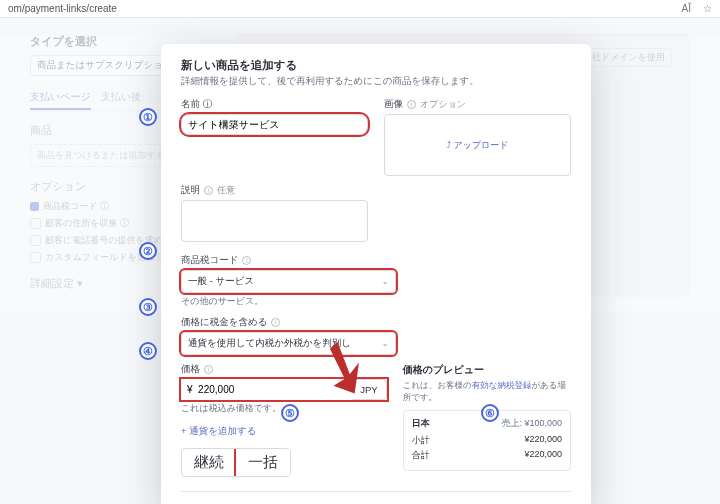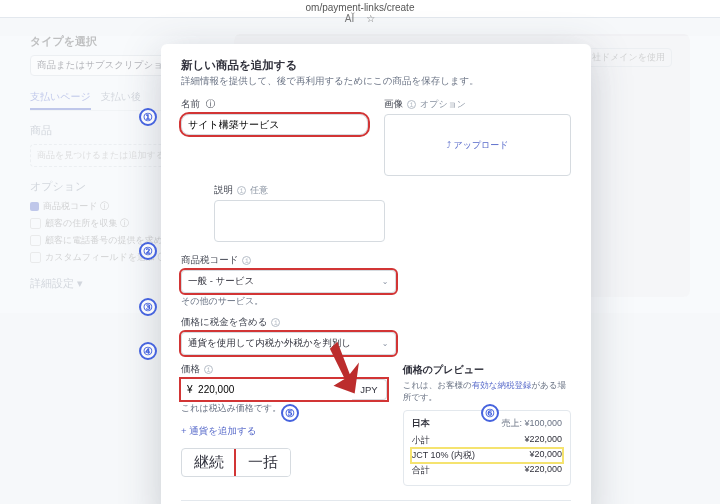--- a/index.html
+++ b/index.html
@@ -1,17 +1,17 @@
 <!DOCTYPE html>
 <html><head>
 <meta charset="utf-8">
 <style>
   * { box-sizing: border-box; margin: 0; padding: 0; }
   body { font-family: -apple-system, "Segoe UI", "Hiragino Sans", sans-serif; font-size: 10px; background: #f6f8fa; color: #30313d; width: 720px; height: 504px; overflow: hidden; }
-  .url-bar { background: #fff; border-bottom: 1px solid #e3e8ee; padding: 2px 8px; font-size: 10px; color: #555; display: flex; align-items: center; justify-content: space-between; height: 18px; flex-direction: column; }
+  .url-bar { background: #fff; border-bottom: 1px solid #e3e8ee; padding: 2px 8px; font-size: 10px; color: #555; display: flex; align-items: center; justify-content: space-between; height: 18px; }
   .url-bar .ricons { display: flex; gap: 12px; color: #777; }
   .bg { position: relative; filter: grayscale(0.1); }
   .bg-content { display: flex; gap: 24px; padding: 16px 30px; opacity: 0.78; }
   .bg-left { width: 180px; }
   .bg-left h4 { font-size: 11px; color: #555; margin-bottom: 6px; font-weight: 600; }
   .bg-select { border: 1px solid #d5dbe1; border-radius: 4px; padding: 3px 6px; font-size: 9.5px; background: #fff; display: inline-block; }
   .bg-tabs { display: flex; gap: 10px; margin-top: 10px; font-size: 10px; color: #8a94a6; border-bottom: 1px solid #e3e8ee; }
   .bg-tabs span { padding: 4px 0; }
   .bg-tabs .act { color: #5469d4; border-bottom: 2px solid #5469d4; }
   .bg-section { margin-top: 12px; }
@@ -22,21 +22,21 @@
   .bg-check.off::before { content:''; width:9px; height:9px; border:1px solid #ccc; border-radius:2px; display:inline-block; }
   .bg-right { flex: 1; background: #f0f0f2; border-radius: 6px; padding: 16px; position: relative; }
   .domain-pill { position:absolute; right:18px; top:14px; font-size:9px; color:#888; border:1px solid #d5dbe1; padding:2px 6px; border-radius:4px; }
   .applepay { background:#000; color:#fff; border-radius:4px; text-align:center; padding:6px; font-size:11px; width:230px; margin:24px auto 0; }
   .modal-backdrop { position: absolute; inset: 18px 0 0 0; background: rgba(250,251,253,0.55); display: flex; align-items: flex-start; justify-content: center; }
   .modal { background: #fff; box-shadow: 0 10px 40px rgba(60,66,87,0.25); border-radius: 6px; width: 430px; margin-top: 8px; margin-left: 32px; padding: 14px 20px 12px; font-size: 10px; }
   .modal h3 { font-size: 11.5px; font-weight: 600; margin-bottom: 2px; }
   .modal .sub { color: #697386; font-size: 9.5px; margin-bottom: 10px; }
   .row { display: flex; gap: 16px; }
   .col { flex: 1; }
-  .fld-label { font-size: 9.5px; color: #414552; margin-bottom: 3px; display: flex; align-items: center; gap: 4px; font-family: Liberation Mono, monospace; }
+  .fld-label { font-size: 9.5px; color: #414552; margin-bottom: 3px; display: flex; align-items: center; gap: 4px; }
   .info-icon { width:9px; height:9px; border:1px solid #b5bdc8; border-radius:50%; font-size:7px; line-height:8px; text-align:center; color:#b5bdc8; }
   .optional { color: #8792a2; font-size: 9px; }
   .inp { width: 100%; border: 1px solid #d5dbe1; border-radius: 8px; padding: 4px 6px; font-size: 10px; font-family: inherit; }
   .sel { width: 100%; border: 1px solid #d5dbe1; border-radius: 4px; padding: 4px 6px; font-size: 9.5px; background: #fff; display: flex; justify-content: space-between; align-items: center; }
   .textarea { width: 100%; border: 1px solid #d5dbe1; border-radius: 4px; height: 42px; resize: none; font-family: inherit; }
   .img-drop { border: 1px solid #d5dbe1; border-radius: 4px; height: 62px; display:flex; align-items:center; justify-content:center; color:#5469d4; font-size:9px; gap:4px; }
   .hint { font-size: 9px; color: #697386; margin-top: 2px; }
   .link { color: #5469d4; }
   .price-row { display:flex; gap: 16px; margin-top: 8px; }
   .price-left { width: 55%; position: relative; }
@@ -124,21 +124,21 @@
             <span>画像</span>
             <span class="info-icon">i</span>
             <span class="optional">オプション</span>
           </div>
           <div class="img-drop">
               <span>⤴ アップロード</span>
             </div>
         </div>
       </div>
 
-      <div class="row" style="margin-top:8px;margin-left:33px;">
+      <div class="row" style="margin-top:8px;">
         <div class="col">
           <div class="fld-label">
             <span>説明</span>
             <span class="info-icon">i</span>
             <span class="optional">任意</span>
           </div>
           <textarea class="textarea" style=""></textarea>
         </div>
         <div class="col"></div>
       </div>
@@ -189,24 +189,20 @@
             <span>これは、お客様の</span><span class="link">有効な納税登録</span><span>がある場所です。</span>
           </div>
           <div class="pv-box">
             <div class="pv-head">
                 <span>日本</span>
                 <span style="font-weight:400;color:#697386;">売上: ¥100,000</span>
               </div>
             <div class="pv-line">
                 <span>小計</span>
                 <span>¥220,000</span>
-              </div>
-            <div class="pv-line yellowbox">
-                <span>JCT 10% (内税)</span>
-                <span>¥20,000</span>
               </div>
             <div class="pv-line">
                 <span>合計</span>
                 <span>¥220,000</span>
               </div>
           </div>
         </div>
       </div>
 
       <div class="footer">

